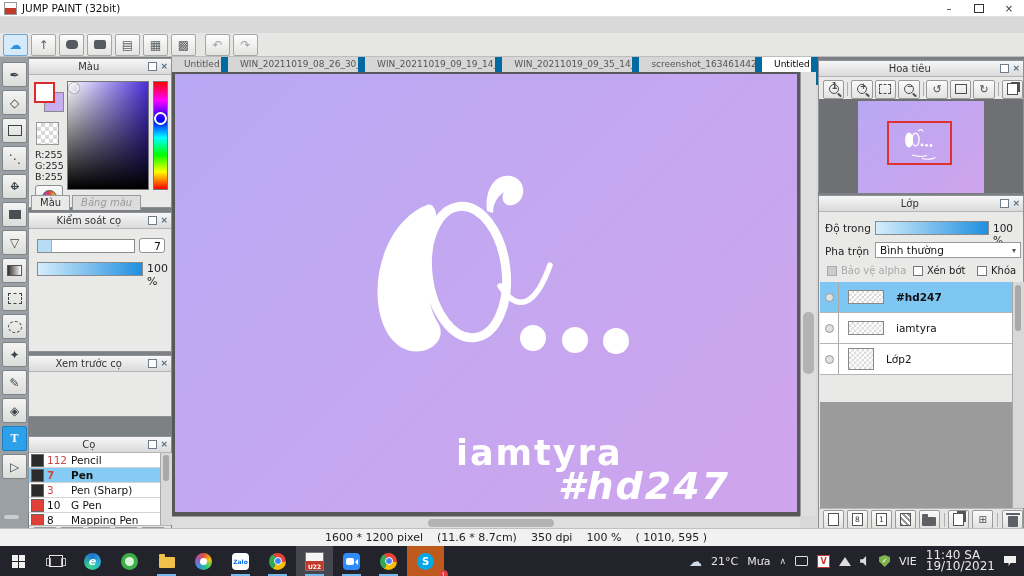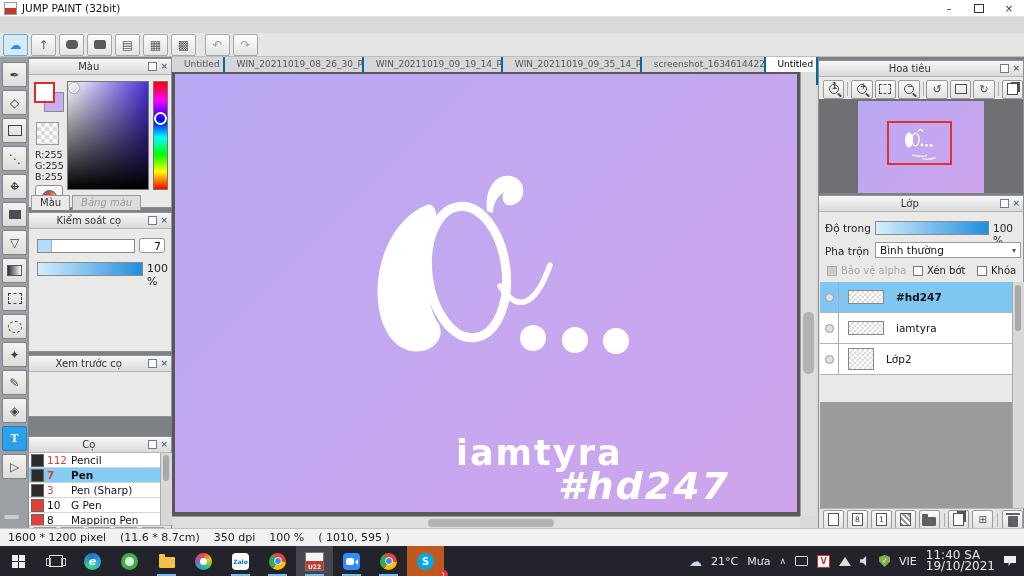--- a/index.html
+++ b/index.html
@@ -111,21 +111,21 @@
   .fold{width:14px;height:9px;background:#5d6064;position:relative;border-radius:1px;margin-top:3px;}
   .fold::before{content:"";position:absolute;top:-3px;left:0;width:6px;height:3px;background:#5d6064;border-radius:1px 1px 0 0;}
   .fold.yellow{background:#f2c14b;}
   .fold.yellow::before{background:#f2c14b;}
   .cloudi{position:relative;font-size:12px;color:#5a5f63;line-height:12px;}
   .cloudsub{position:absolute;left:4px;top:3px;font-size:8px;color:#1d6fb8;}
   .ddmark{position:absolute;right:1px;bottom:1px;font-size:7px;color:#333;}
 
   
   .tabbar{left:172px;top:57px;width:646px;height:15px;background:#b9b9b9;display:flex;border-bottom:1px solid #9a9a9a;box-sizing:border-box;}
-  .tab{padding:0 12px;height:28px;line-height:14px;font-size:9px;color:#555;background:#d6d6d6;border-right:2px solid #0369a1;white-space:nowrap;overflow:hidden;max-width:150px;}
+  .tab{padding:0 12px;height:28px;line-height:14px;font-size:9px;color:#555;background:#d6d6d6;border-right:7px solid #0369a1;white-space:nowrap;overflow:hidden;max-width:150px;}
   .tab.active{background:#fff;color:#000;}
   .cwrap{left:172px;top:72px;width:628px;height:444px;background:#58585a;}
   .cpaper{position:absolute;left:3px;top:2px;width:622px;height:438px;background:linear-gradient(135deg,#b9a8f4 0%,#c3a8f1 45%,#cfa4ec 100%);}
   .art{position:absolute;left:0;top:0;width:622px;height:438px;}
   .vscroll{left:800px;top:72px;width:16px;height:444px;background:#dedede;border-left:1px solid #9a9a9a;box-sizing:border-box;}
   .vthumb{position:absolute;left:2px;top:240px;width:11px;height:62px;background:#b3b3b3;border-radius:5px;}
   .hscroll{left:172px;top:516px;width:628px;height:12px;background:#dedede;border-top:1px solid #9a9a9a;box-sizing:border-box;}
   .hthumb{position:absolute;left:256px;top:2px;width:126px;height:8px;background:#b3b3b3;border-radius:4px;}
 
   
@@ -165,21 +165,21 @@
   .lrow.sel .lname{font-weight:bold;}
   .lscroll{left:193px;top:70px;width:11px;height:226px;background:#d8d8d8;border-left:1px solid #aaa;}
   .lsthumb{position:absolute;left:2px;top:3px;width:6px;height:46px;background:#a8a8a8;border-radius:3px;}
   .lfill{left:1px;top:190px;width:192px;height:106px;background:#9b9b9b;}
   .lbar{left:0;top:296px;width:204px;height:22px;background:#e4e4e2;border-top:1px solid #b5b5b5;display:flex;align-items:center;gap:3px;padding-left:4px;box-sizing:border-box;}
   .dup{width:9px;height:11px;border:1px solid #555;background:#fff;box-shadow:3px -3px 0 -1px #555;}
   .trash{width:10px;height:11px;background:#5d6064;border-radius:1px;position:relative;margin-top:3px;}
   .trash::before{content:"";position:absolute;top:-3px;left:-2px;width:14px;height:2px;background:#5d6064;}
 
   
-  .statusbar{left:0;top:528px;width:1024px;height:18px;background:#f1f1f1;border-top:1px solid #c0c0c0;display:flex;align-items:center;gap:14px;padding-left:8px;box-sizing:border-box;font-size:11px;color:#222;}
+  .statusbar{left:0;top:528px;width:1024px;height:18px;background:#f1f1f1;border-top:1px solid #c0c0c0;display:flex;align-items:center;gap:14px;padding-left:8px;box-sizing:border-box;font-size:11px;color:#222;justify-content:center;}
 
   
   .taskbar{left:0;top:546px;width:1024px;height:30px;background:#23232b;display:flex;align-items:center;color:#e8e8e8;}
   .tcell{width:37px;height:30px;display:flex;align-items:center;justify-content:center;position:relative;flex:none;}
   .tcell.activeapp{background:#46464e;}
   .tcell.skypebg{background:#bf5a1f;}
   .uline{position:absolute;bottom:0;left:9px;right:9px;height:2px;background:#76b9ed;}
   .winlogo{display:grid;grid-template-columns:6px 6px;grid-template-rows:6px 6px;gap:1px;}
   .winlogo span{background:#f0f0f0;}
   .tview{width:12px;height:10px;border:1px solid #e8e8e8;position:relative;}

